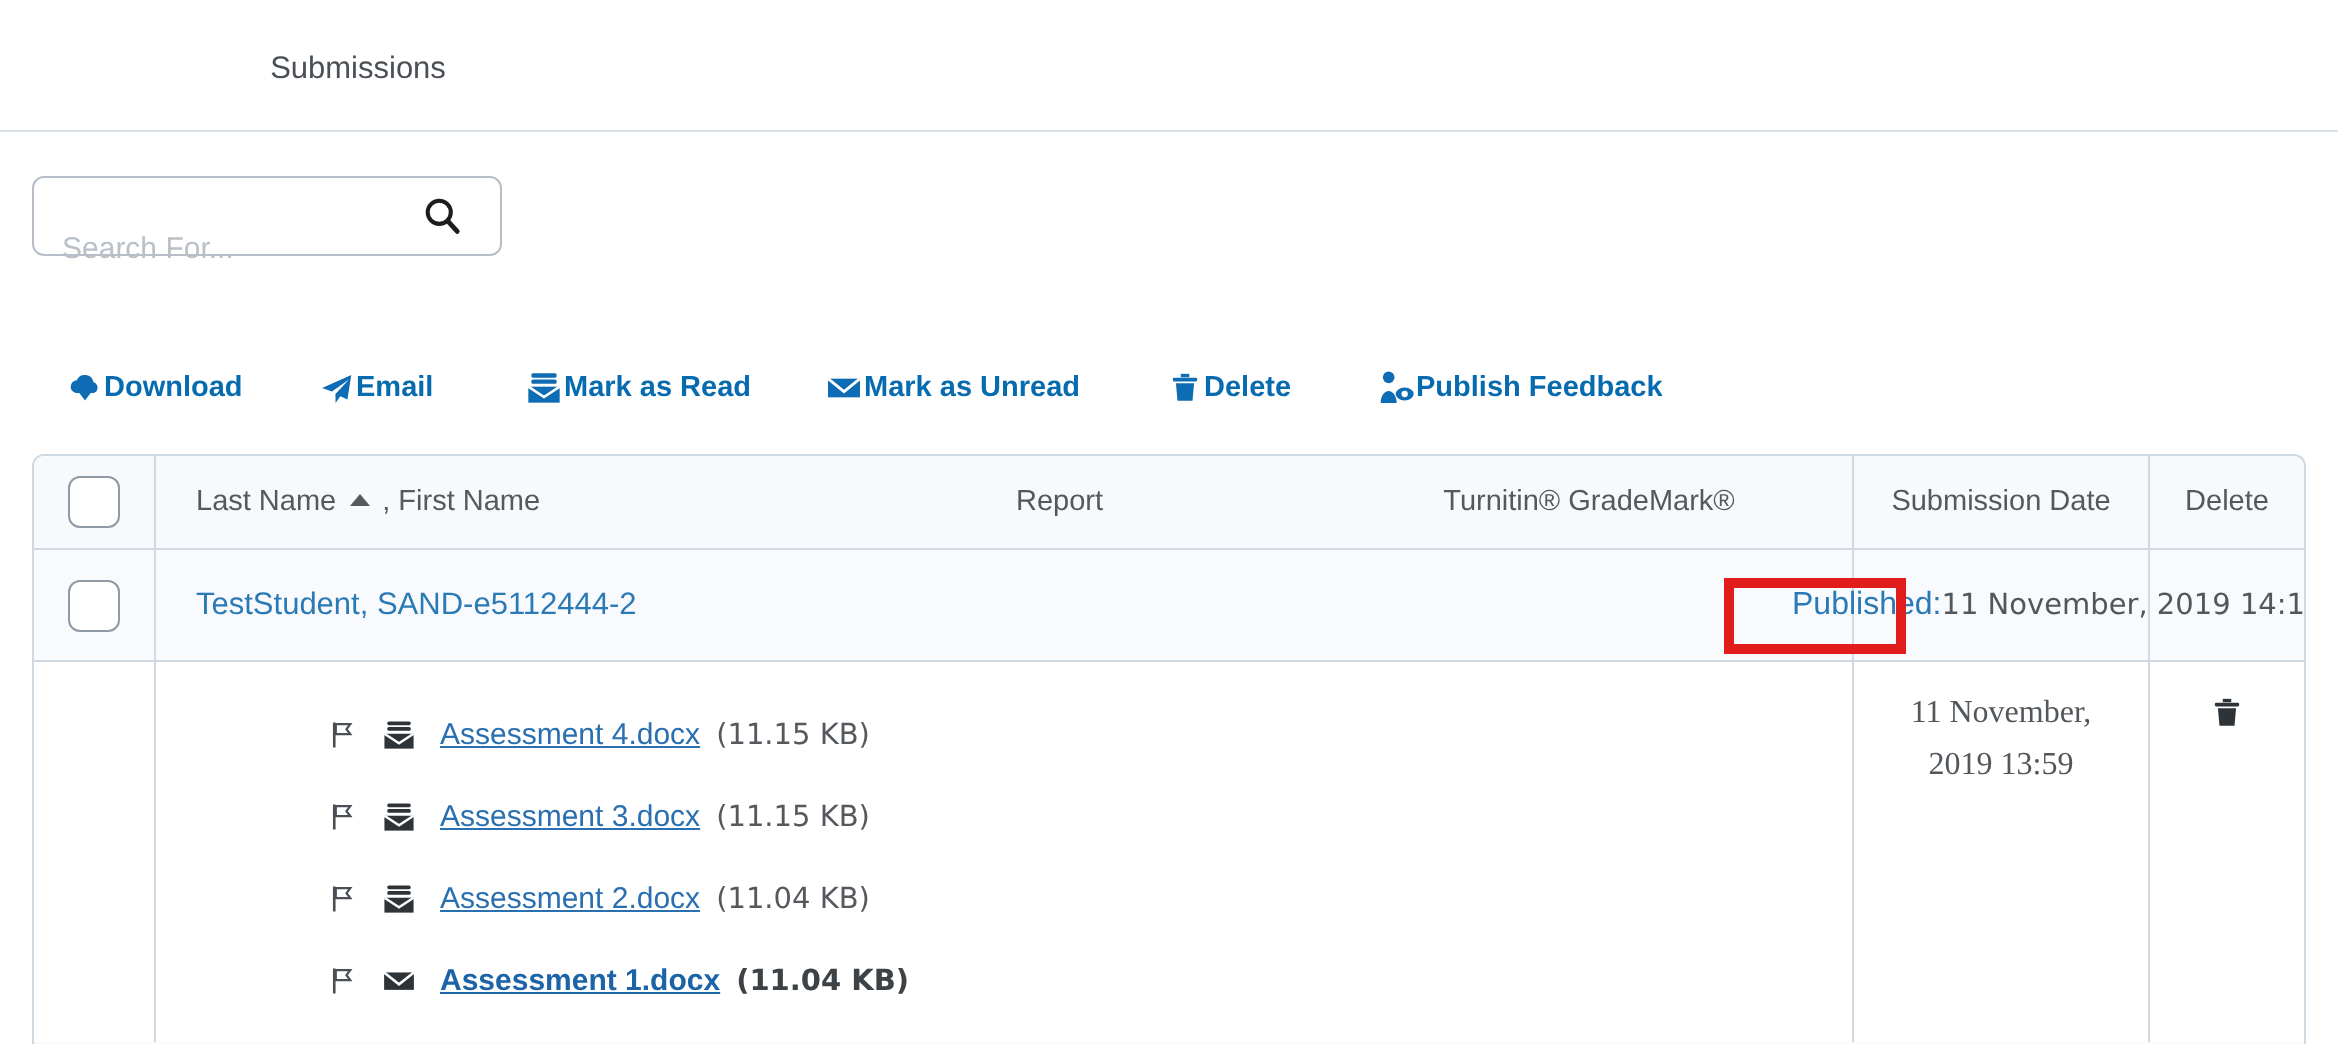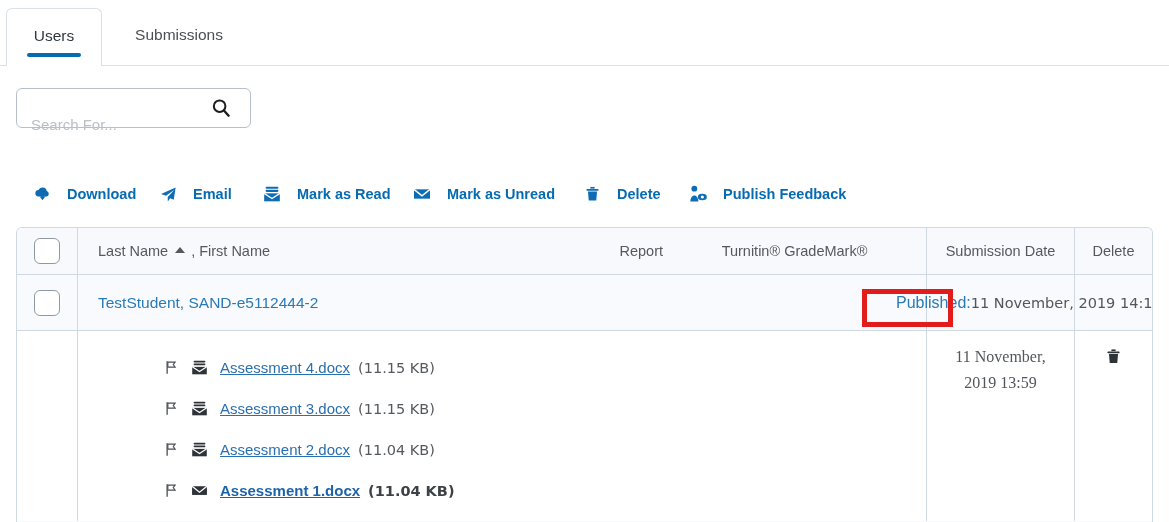--- a/index.html
+++ b/index.html
@@ -66,21 +66,21 @@
   .show-options {
     position: absolute; left: 258px; top: 11px;
     font-size: 17.5px; font-weight: 600; color: #076bb0;
     cursor: pointer; white-space: nowrap;
   }
 
   
   .toolbar { position: absolute; left: 0; top: 176px; height: 38px; width: 100%; }
   .tbtn {
     position: absolute; top: 0; height: 36px;
-    display: flex; align-items: center; gap: 15px;
+    display: flex; align-items: center; gap: 0;
     color: #076bb0; font-size: 14.5px; font-weight: 700;
     cursor: pointer; white-space: nowrap;
   }
   .tbtn .ico { display: flex; align-items: center; justify-content: center; width: 20px; height: 20px; }
 
   
   .table {
     position: absolute; left: 16px; top: 227px;
     width: 1137px; height: 296px;
     border: 1px solid #cfd9e2;
@@ -90,21 +90,21 @@
     overflow: hidden;
   }
   .trow { display: flex; width: 100%; }
   .hdr { height: 47px; background: #f7f9fc; border-bottom: 1px solid #cfd9e2; }
   .row-user { height: 56px; background: #f8fafd; border-bottom: 1px solid #cfd9e2; }
   .row-files { height: 190px; background: #ffffff; }
 
   .c-check { width: 61px; flex: none; display: flex; align-items: center; justify-content: center;
              border-right: 1px solid #cfd9e2; }
   .c-name  { width: 430px; flex: none; display: flex; align-items: center; padding-left: 20px; }
-  .c-report{ width: 155px; flex: none; display: flex; align-items: center; justify-content: flex-end; }
+  .c-report{ width: 155px; flex: none; display: flex; align-items: center; justify-content: flex-start; }
   .c-gm    { width: 263px; flex: none; display: flex; align-items: center; justify-content: center;
              position: relative; }
   .c-date  { width: 148px; flex: none; display: flex; align-items: center; justify-content: center;
              border-left: 1px solid #cfd9e2; text-align: center; }
   .c-del   { width: 78px; flex: none; display: flex; align-items: center; justify-content: center;
              border-left: 1px solid #cfd9e2; }
 
   .row-files .c-check { border-right: 1px solid #cfd9e2; }
   .row-files .c-name { width: 848px; align-items: flex-start; padding-top: 10px; padding-left: 0; }
   .row-files .c-date { align-items: flex-start; padding-top: 13px; }
@@ -166,24 +166,20 @@
   }
   .trash-cell { cursor: pointer; }
 </style>
 </head>
 <body>
 
 <div class="page">
 
   <div class="tabstrip">
     <div class="tabstrip-line"></div>
-    <div class="tab tab-users">
-      <span class="tab-label">Users</span>
-      <span class="underline"></span>
-    </div>
     <div class="tab tab-subs">
       <span class="tab-label">Submissions</span>
     </div>
   </div>
 
   <div class="searchrow">
     <div class="searchbox">
       <input type="text" placeholder="Search For..." style="">
       <span class="search-icon">
         <svg width="22" height="22" viewBox="0 0 24 24" fill="none">

